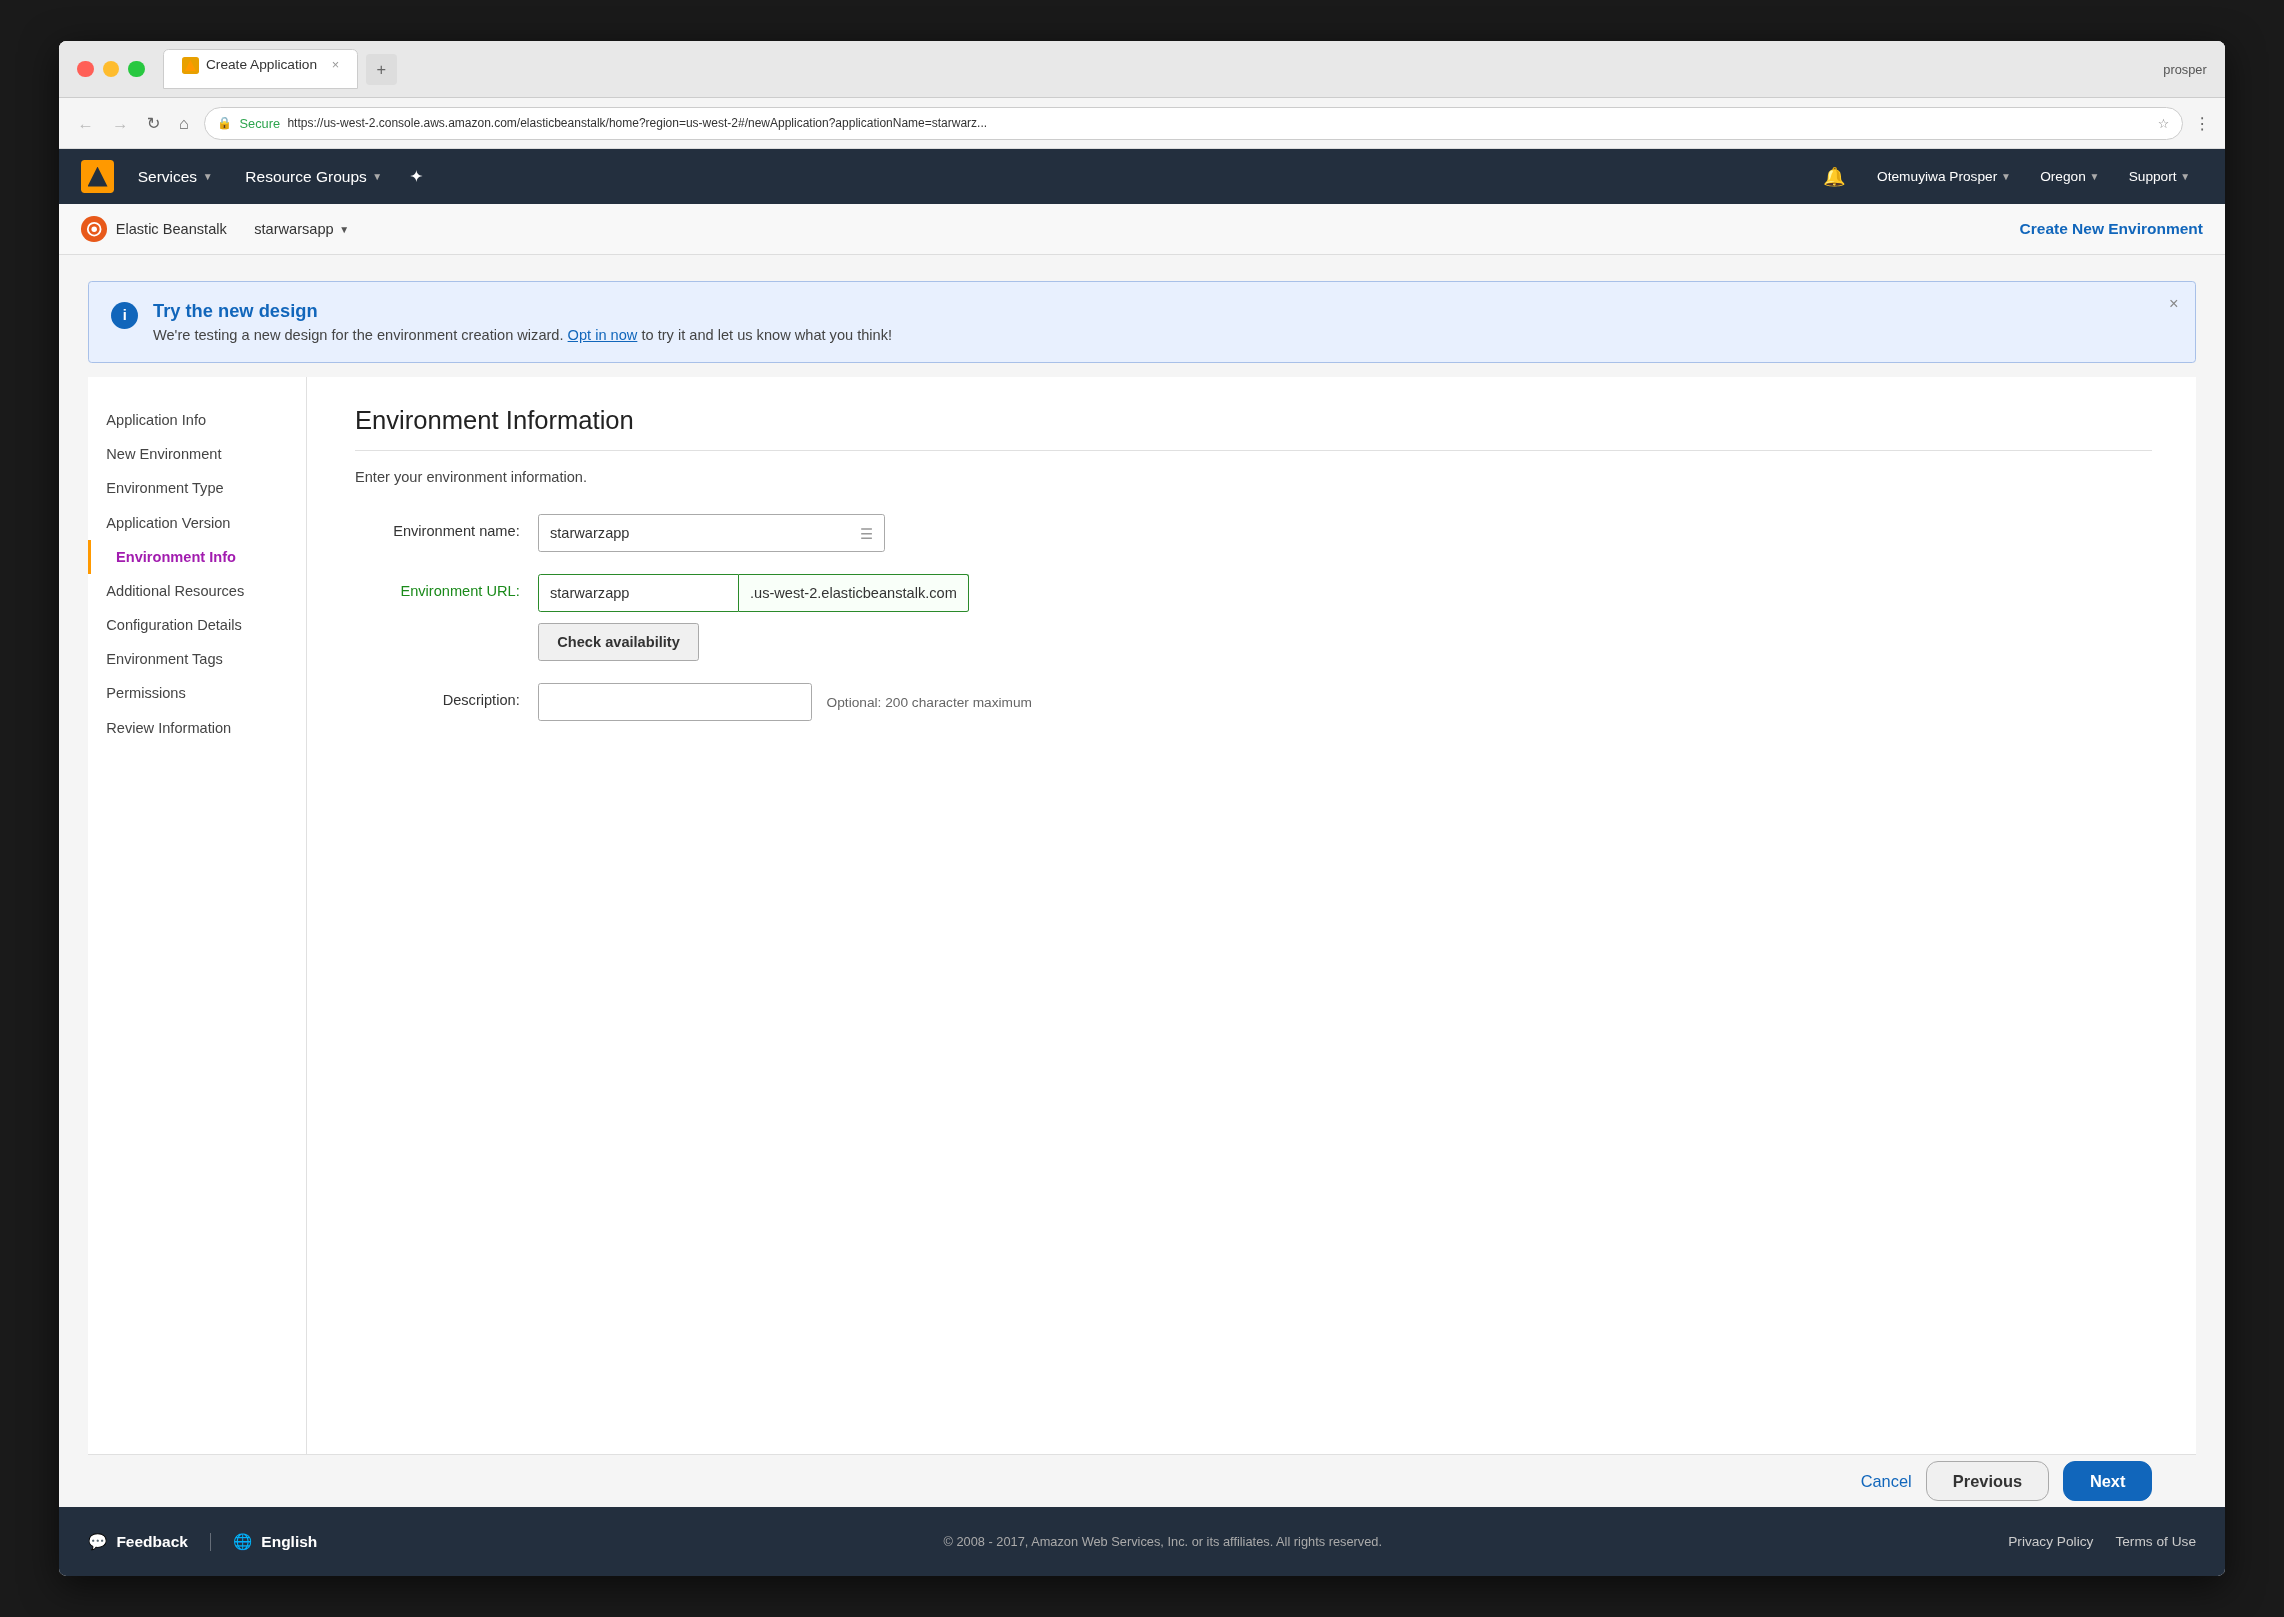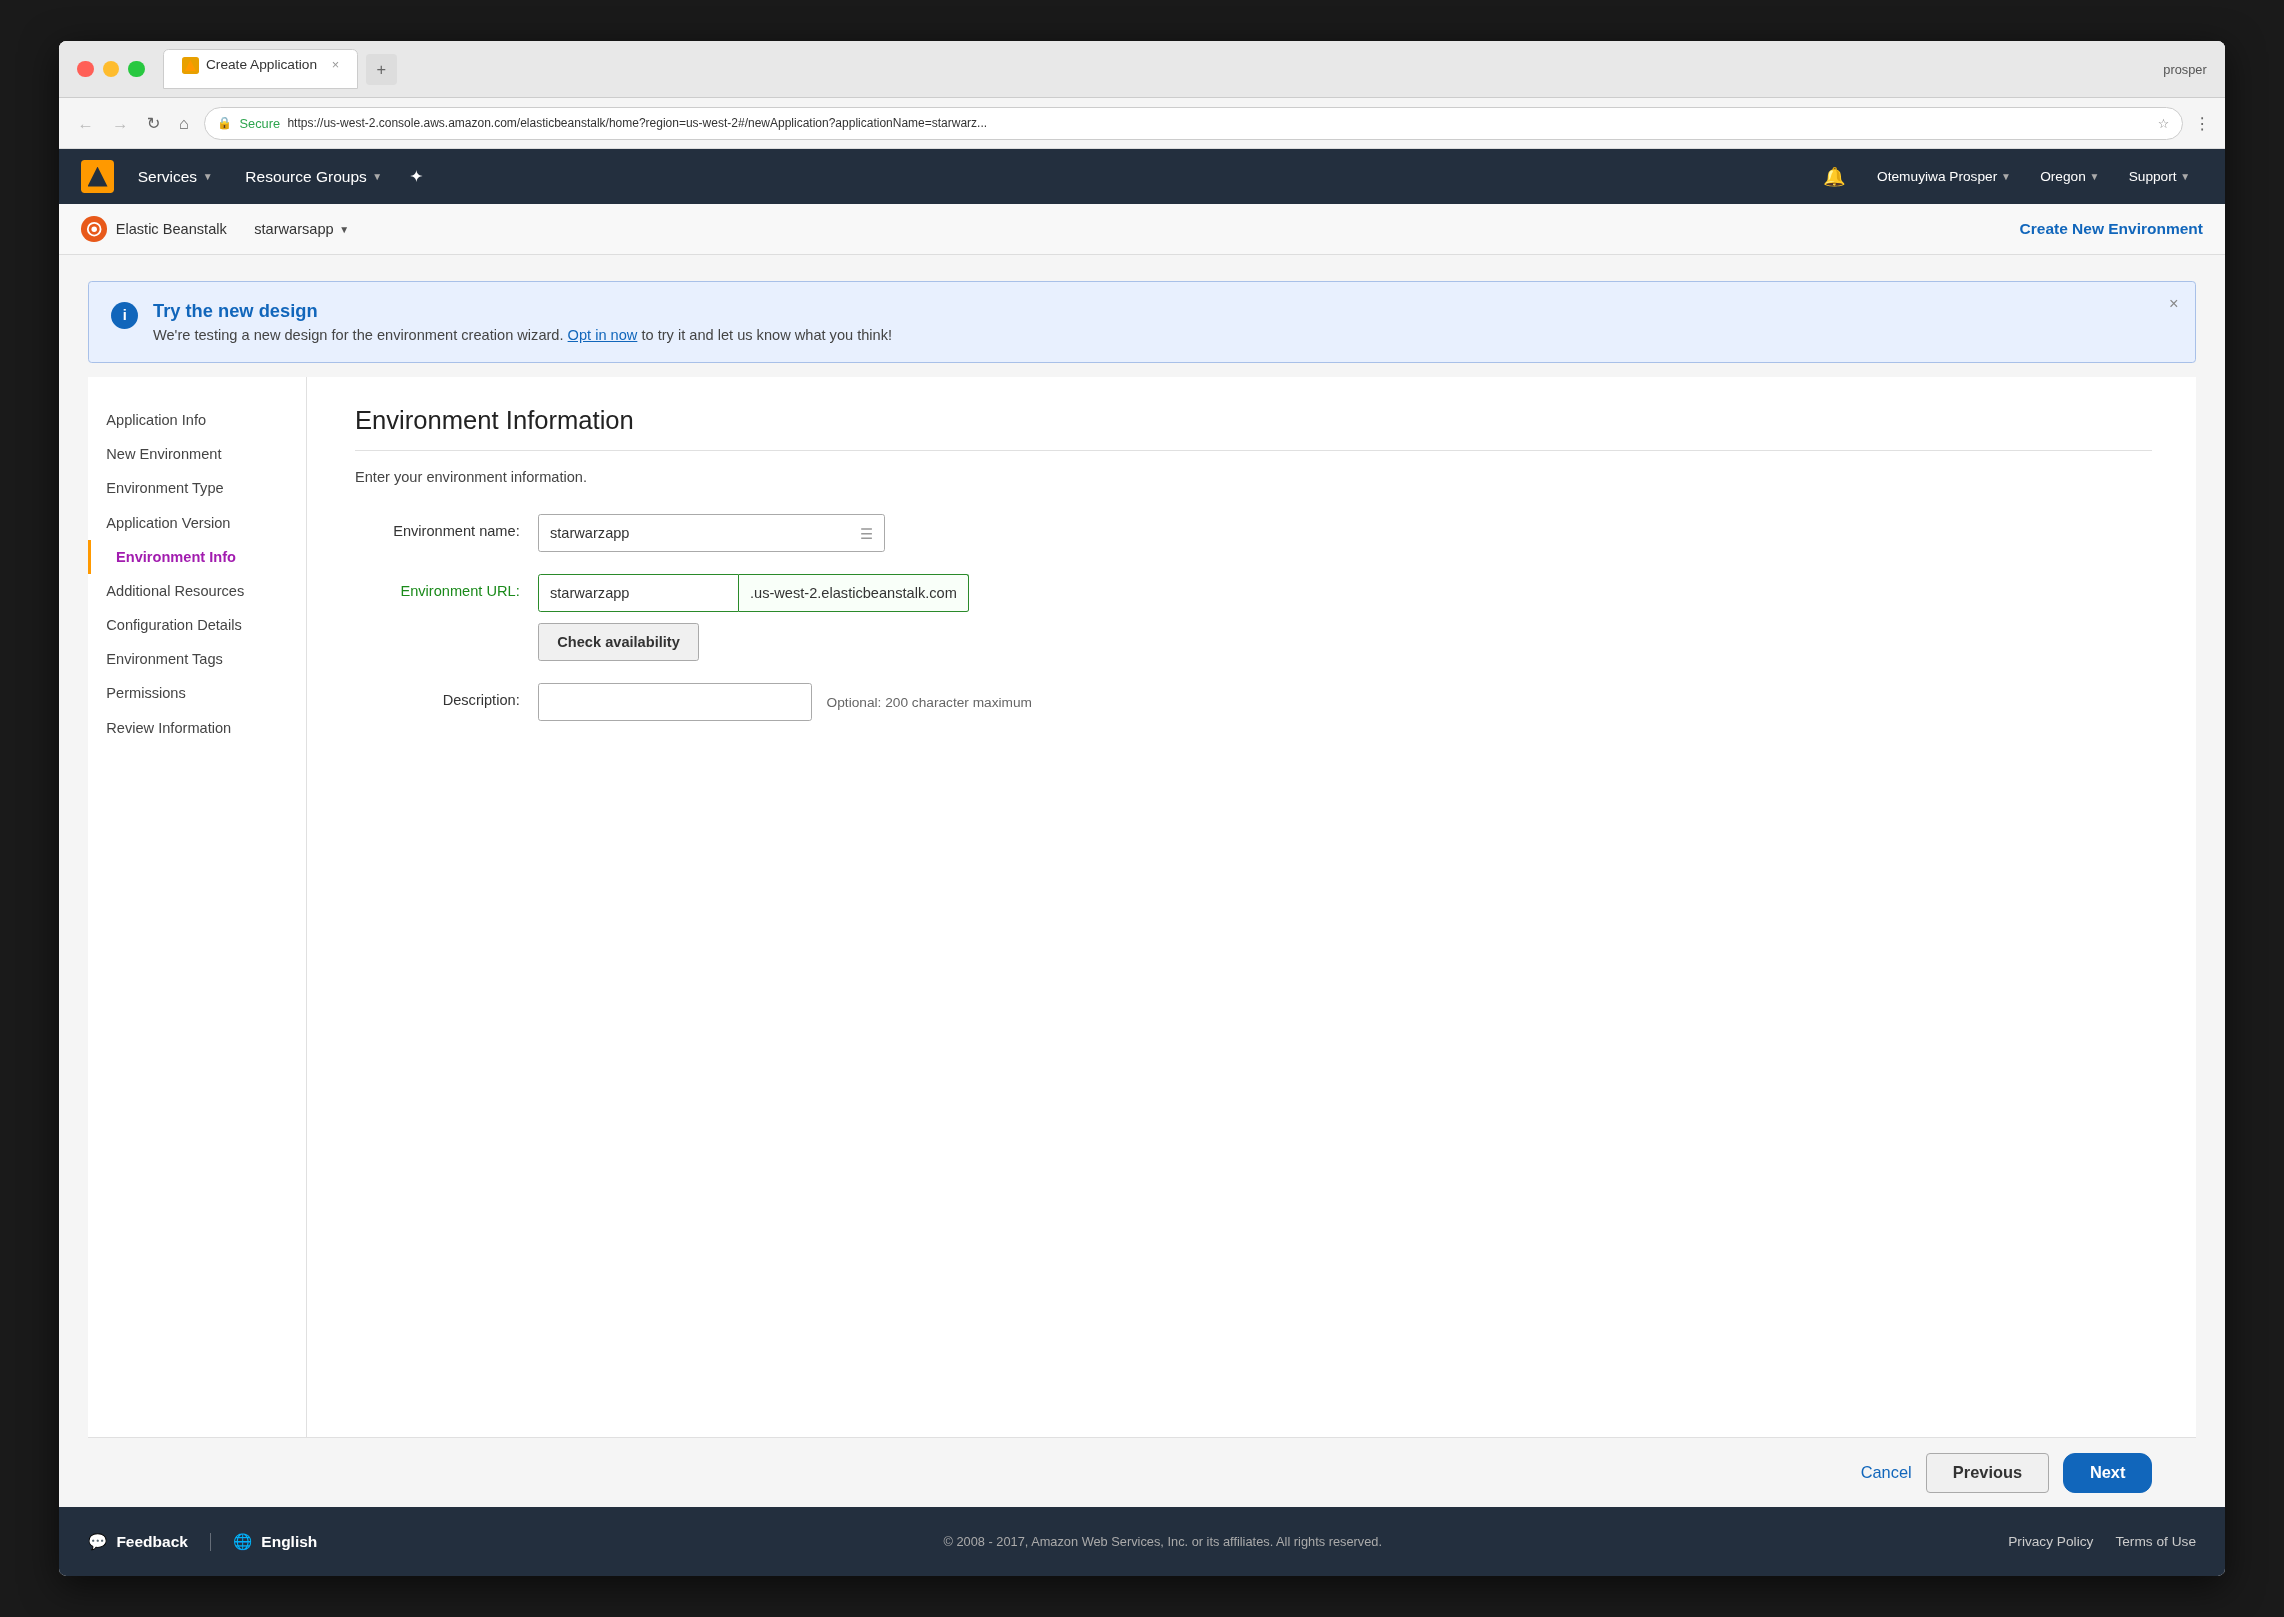--- a/index.html
+++ b/index.html
@@ -476,39 +476,39 @@
     }
     .desc-hint {
       font-size: 13.7px;
       color: #666;
     }
 
     
     .footer-bar {
       background: #f5f5f5;
       border-top: 0.9px solid #e0e0e0;
-      height: 70px;
+      height: 53px;
       display: flex;
       align-items: center;
       justify-content: flex-end;
       padding: 0 44px;
       gap: 14.6px;
       margin: 0 29px;
       flex-shrink: 0;
     }
     .cancel-link {
       color: #1166bb;
       font-size: 16.4px;
       cursor: pointer;
       text-decoration: none;
     }
     .prev-btn {
       height: 40px;
       border: 0.9px solid #aaa;
-      border-radius: 4px;
+      border-radius: 12px;
       background: #f0f0f0;
       padding: 0 25.6px;
       font-size: 16.4px;
       font-weight: 600;
       color: #333;
       cursor: pointer;
     }
     .next-btn {
       height: 40px;
       border: 0.9px solid #1166bb;

